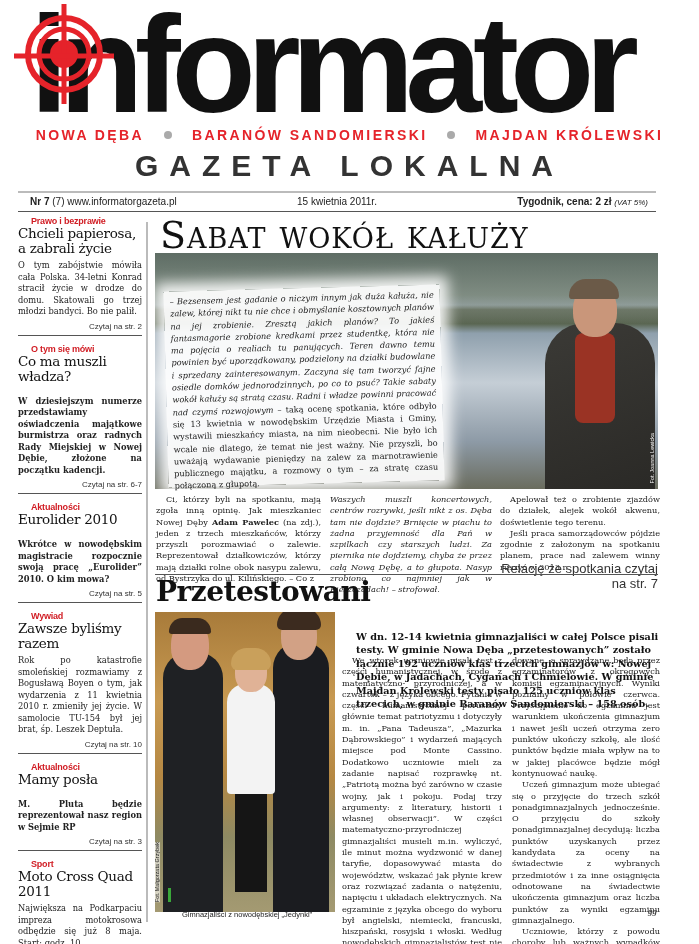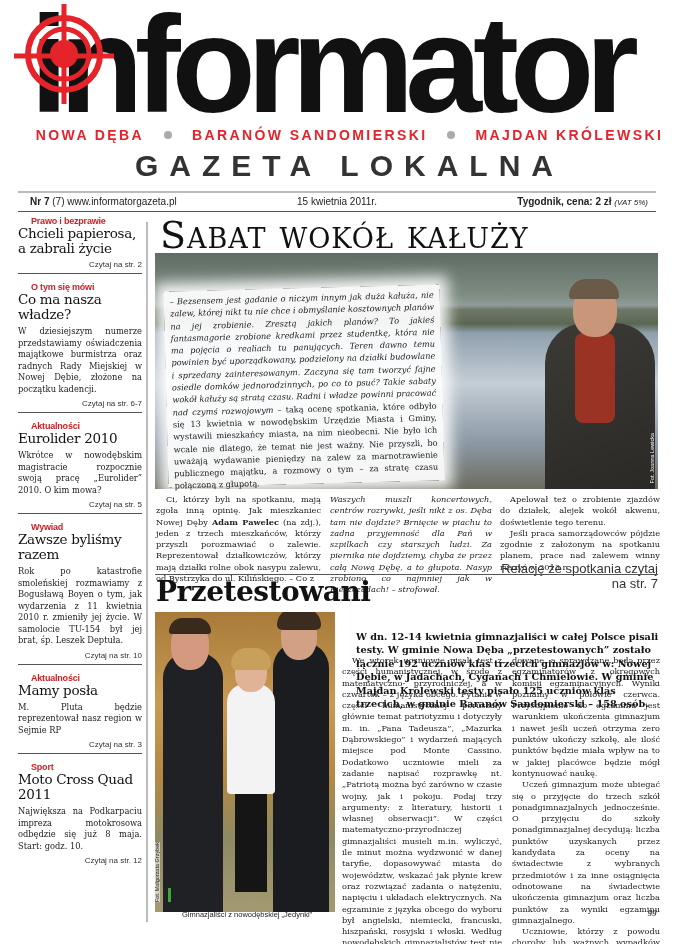--- a/index.html
+++ b/index.html
@@ -22,21 +22,21 @@
   #rule-info { position:absolute; left:18px; top:211px; width:638px; height:1px; background:#555; }
 
   
   #sidebar { position:absolute; left:18px; top:216px; width:124px; }
   #sidebar-divider { position:absolute; left:146px; top:222px; width:2px; height:700px; background:#bbb; }
   .sb-item { margin-bottom:8px; }
   .sb-kicker { font-family:"Liberation Sans", sans-serif; font-weight:bold; font-size:9px; color:#d11d24; letter-spacing:-0.2px; line-height:10px;padding-left:13px; }
   .sb-title { font-family:"DejaVu Serif", serif; font-weight:normal; font-size:13.5px; line-height:15px; color:#111; letter-spacing:-0.3px; margin-bottom:4px; }
   .sb-body { font-family:"DejaVu Serif", serif; font-size:8.3px; line-height:11.5px; text-align:justify; color:#222; }
   .sb-more { font-family:"Liberation Sans", sans-serif; font-size:8px; text-align:right; color:#333; margin-top:4px; padding-bottom:4px; border-bottom:1px solid #555; }
-  .sb-body.spaced { margin-top:4px; }
+  .sb-body.spaced { margin-top:12px;font-weight:bold; }
 
   
   #lead-headline { position:absolute; left:160px; top:212px; width:500px; font-family:"DejaVu Serif", serif; font-size:38px; letter-spacing:1px; color:#111; white-space:nowrap; font-variant:small-caps; line-height:46px; }
   #lead-photo { position:absolute; left:155px; top:253px; width:503px; height:236px; overflow:hidden;
     background:
       linear-gradient(180deg, #8a9aa8 0%, #a9b6c0 22%, #6b7466 24%, #5a6652 30%, #8fa0ad 34%, #c5ced6 55%, #8d9aa6 80%, #6a6c5e 100%); }
   #lead-photo .trees { position:absolute; left:0; top:0; width:100%; height:70px; background:linear-gradient(180deg,#4c5a48,#6f7c69 60%,rgba(0,0,0,0)); opacity:.7; }
   #lead-photo .man-coat { position:absolute; left:390px; top:70px; width:110px; height:170px; background:linear-gradient(160deg,#3b3a36,#2a2926); border-radius:40px 40px 0 0; }
   #lead-photo .man-scarf { position:absolute; left:420px; top:80px; width:40px; height:90px; background:#9a3324; border-radius:8px; }
   #lead-photo .man-head { position:absolute; left:418px; top:32px; width:44px; height:52px; background:#c9967a; border-radius:45%; }
@@ -99,25 +99,26 @@
   <div class="l"><b>Nr 7</b> <span>(7)</span> <span>www.informatorgazeta.pl</span></div>
   <div class="c">15 kwietnia 2011r.</div>
   <div class="r"><b>Tygodnik, cena: 2 zł</b> <i style="font-size:8px">(VAT 5%)</i></div>
 </div>
 <div id="rule-info"></div>
 
 <div id="sidebar">
   <div class="sb-item">
     <div class="sb-kicker">Prawo i bezprawie</div>
     <div class="sb-title">Chcieli papierosa, a zabrali życie</div>
+    <div class="sb-body">O tym zabójstwie mówiła cała Polska. 34-letni Konrad stracił życie w drodze do domu. Skatowali go trzej młodzi bandyci. Bo nie palił.</div>
     <div class="sb-more">Czytaj na str. 2</div>
   </div>
   <div class="sb-item">
     <div class="sb-kicker">O tym się mówi</div>
-    <div class="sb-title">Co ma nasza władze?</div>
+    <div class="sb-title">Co ma muszli władza?</div>
     <div class="sb-body spaced">W dziesiejszym numerze przedstawiamy oświadczenia majątkowe burmistrza oraz radnych Rady Miejskiej w Nowej Dębie, złożone na początku kadencji.</div>
     <div class="sb-more">Czytaj na str. 6-7</div>
   </div>
   <div class="sb-item">
     <div class="sb-kicker">Aktualności</div>
     <div class="sb-title">Eurolider 2010</div>
     <div class="sb-body spaced">Wkrótce w nowodębskim magistracie rozpocznie swoją pracę „Eurolider” 2010. O kim mowa?</div>
     <div class="sb-more">Czytaj na str. 5</div>
   </div>
   <div class="sb-item">

